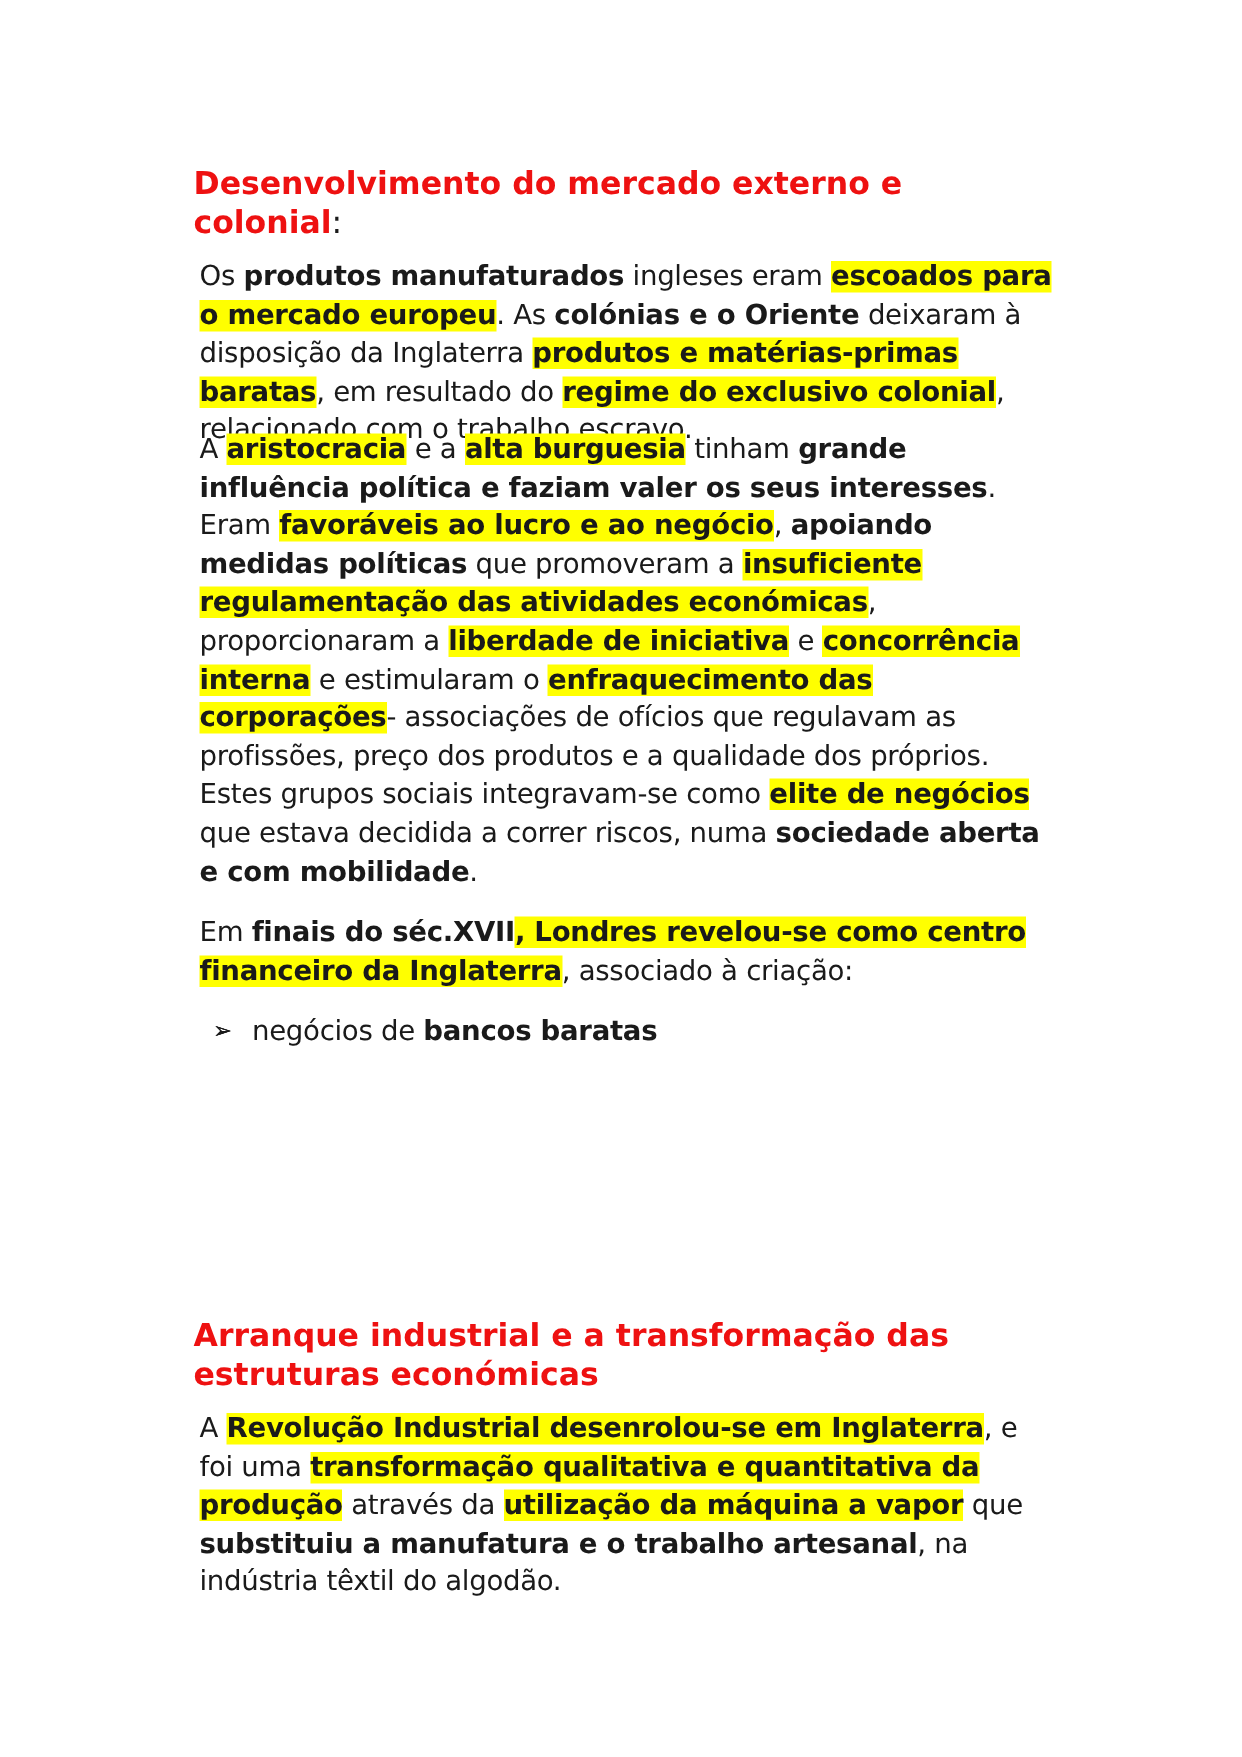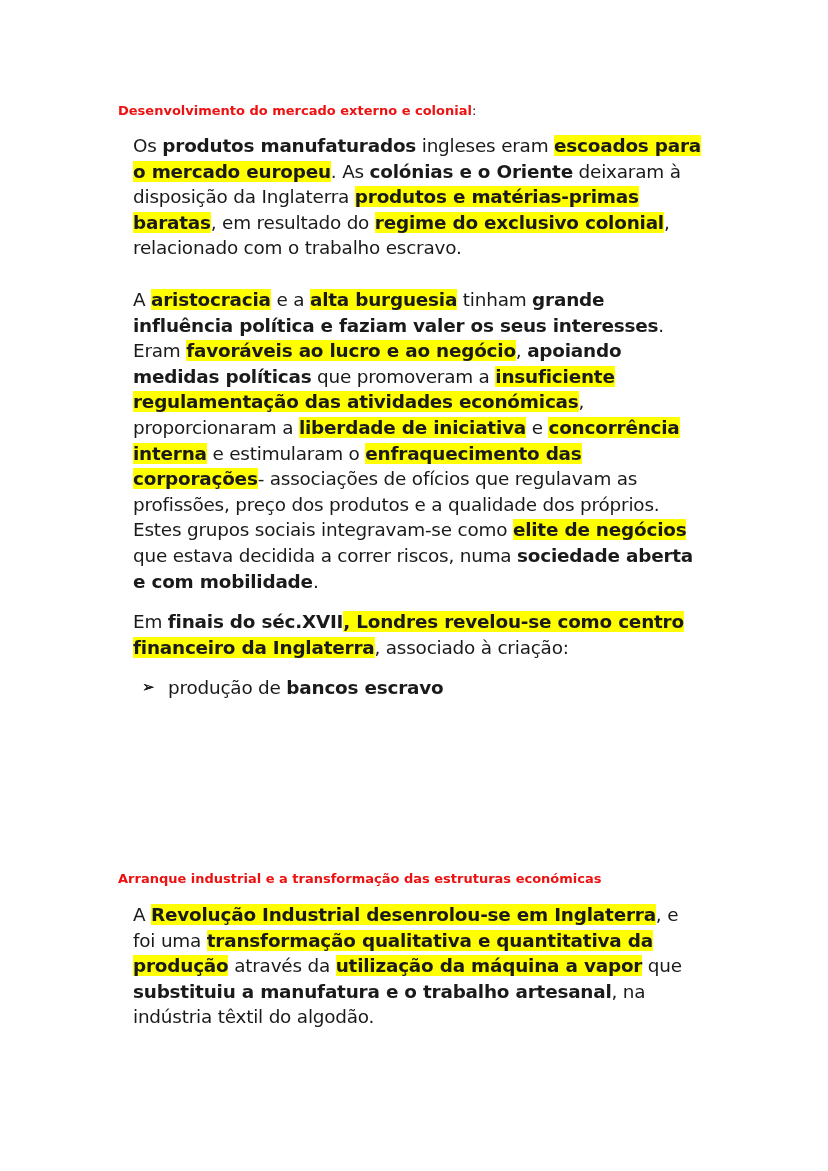--- a/index.html
+++ b/index.html
@@ -1,19 +1,19 @@
 <!DOCTYPE html>
 <html><head>
   <meta charset="utf-8">
   <style>
     html, body { margin: 0; padding: 0; background: #ffffff; }
     body { width: 828px; height: 1171px; position: relative; overflow: hidden;
            font-family: "DejaVu Sans", sans-serif; color: #1a1a1a; }
     .page { position: absolute; left: 118px; top: 98px; width: 600px; }
-    .h { color: #ee1111; font-weight: bold; font-size: 13px; line-height: 26px; margin: 0; }
+    .h { color: #ee1111; font-weight: bold; font-size: 21px; line-height: 26px; margin: 11px; }
     .h .colon { color: #1a1a1a; font-weight: normal; }
     .p { font-size: 18.4px; line-height: 25.6px; margin: 15px; letter-spacing: -0.2px; }
     b { font-weight: bold; }
     .hl { background: #ffff00; font-weight: bold; }
     ul { list-style: none; margin: 0; padding: 0; }
     li { position: relative; padding-left: 50px; font-size: 18.4px; line-height: 25.6px; letter-spacing: -0.2px; }
     li .arrow { position: absolute; left: 24px; top: 0; font-size: 15px; }
   </style>
 </head>
 <body>
@@ -24,21 +24,21 @@
     <h2 class="h"><span>Desenvolvimento do mercado externo e colonial</span><span class="colon">:</span></h2>
     <p class="p" style="margin-top:9px;"><span>Os </span><b>produtos manufaturados</b><span> ingleses eram </span><span class="hl">escoados para o mercado europeu</span><span>. As </span><b>colónias e o Oriente</b><span> deixaram à disposição da Inglaterra </span><span class="hl">produtos e matérias-primas baratas</span><span>, em resultado do </span><span class="hl">regime do exclusivo colonial</span><span>, relacionado com o trabalho escravo.</span></p>
   </div>
 
   <div style="position:absolute; top:176px; width:600px;">
     <p class="p" style="margin-top:13px;"><span>A </span><span class="hl">aristocracia</span><span> e a </span><span class="hl">alta burguesia</span><span> tinham </span><b>grande influência política e faziam valer os seus interesses</b><span>. Eram </span><span class="hl">favoráveis ao lucro e ao negócio</span><span>, </span><b>apoiando medidas políticas</b><span> que promoveram a </span><span class="hl">insuficiente regulamentação das atividades económicas</span><span>, proporcionaram a </span><span class="hl">liberdade de iniciativa</span><span> e </span><span class="hl">concorrência interna</span><span> e estimularam o </span><span class="hl">enfraquecimento das corporações</span><span>- associações de ofícios que regulavam as profissões, preço dos produtos e a qualidade dos próprios. Estes grupos sociais integravam-se como </span><span class="hl">elite de negócios</span><span> que estava decidida a correr riscos, numa </span><b>sociedade aberta e com mobilidade</b><span>.</span></p>
     <p class="p" style="margin-top:10px;"><span>Em </span><b>finais do séc.XVII</b><span class="hl">, Londres revelou-se como centro financeiro da Inglaterra</span><span>, associado à criação:</span></p>
     <ul style="margin-top:10px;">
       <li><span class="arrow">➢</span></li>
       <li><span class="arrow">➢</span></li>
-      <li><span class="arrow">➢</span><span><span>produção de </span><b>bancos escravo</b></span></li>
+      <li><span class="arrow">➢</span><span><span>negócios de </span><b>bancos baratas</b></span></li>
     </ul>
   </div>
 
   <div style="position:absolute; top:768px; width:600px;">
     <h2 class="h"><span>Arranque industrial e a transformação das estruturas económicas</span><span class="colon"></span></h2>
     <p class="p" style="margin-top:10px;"><span>A </span><span class="hl">Revolução Industrial desenrolou-se em Inglaterra</span><span>, e foi uma </span><span class="hl">transformação qualitativa e quantitativa da produção</span><span> através da </span><span class="hl">utilização da máquina a vapor</span><span> que </span><b>substituiu a manufatura e o trabalho artesanal</b><span>, na indústria têxtil do algodão.</span></p>
   </div>
 </div>
 
 </body></html>

